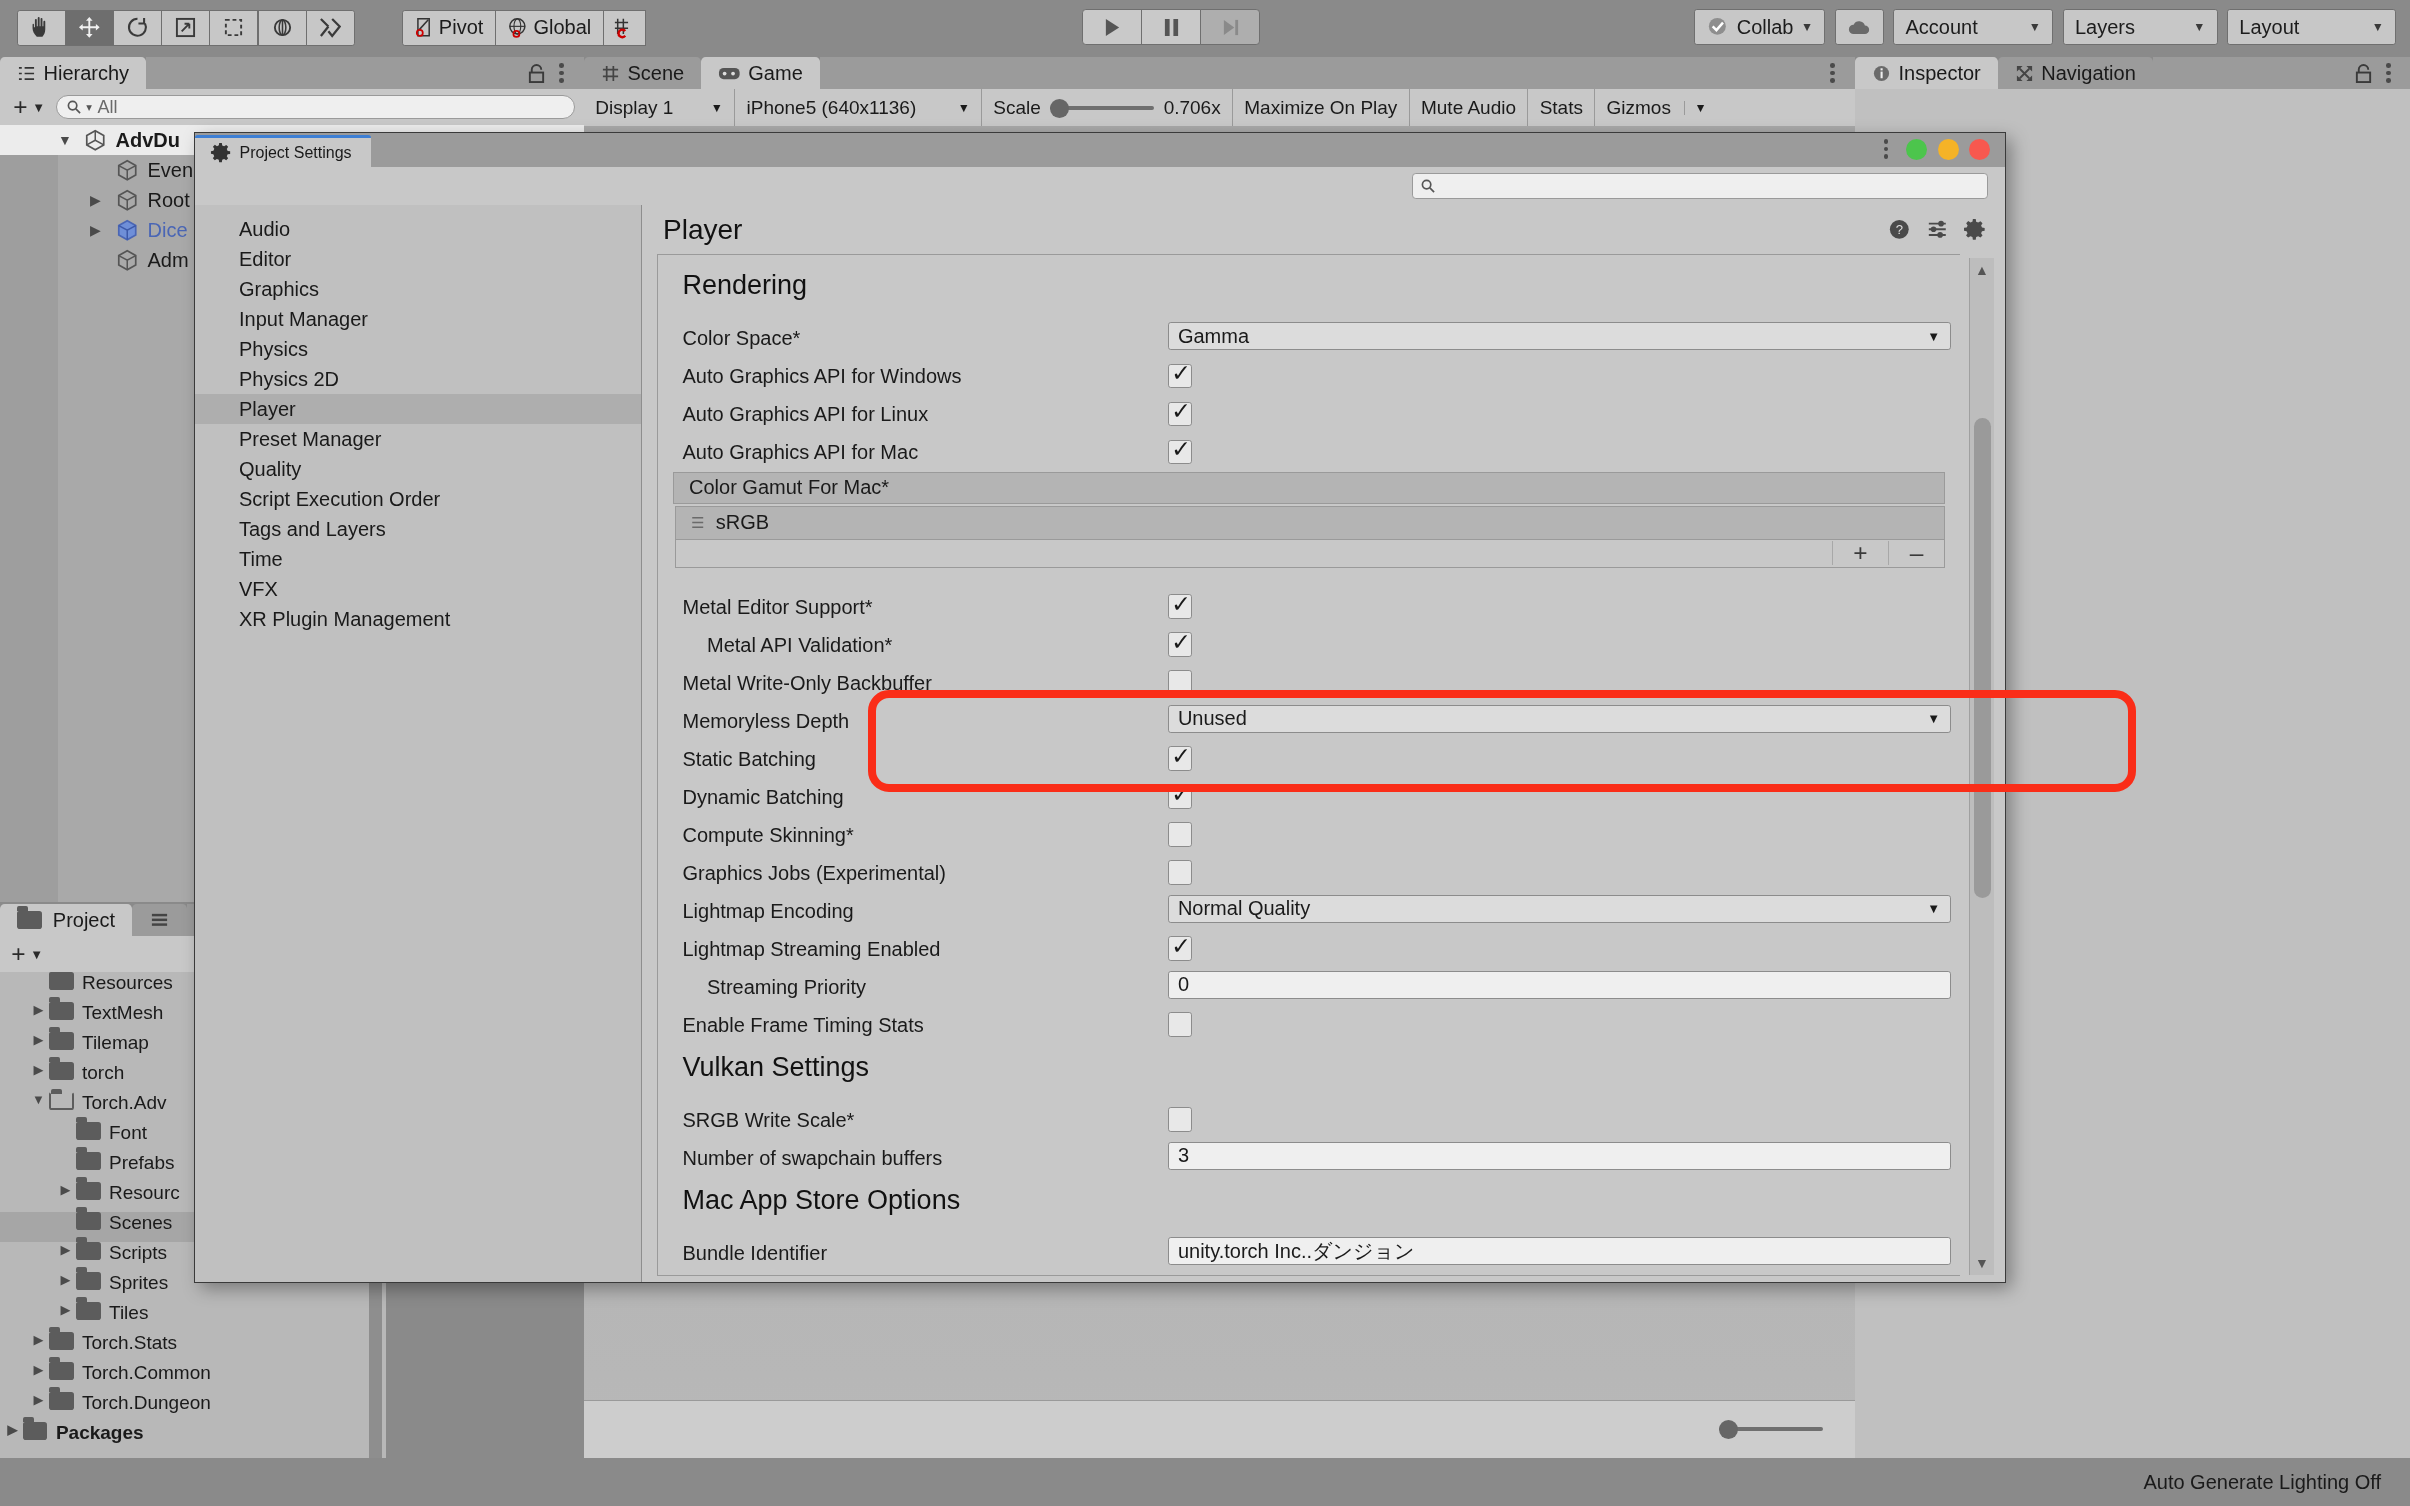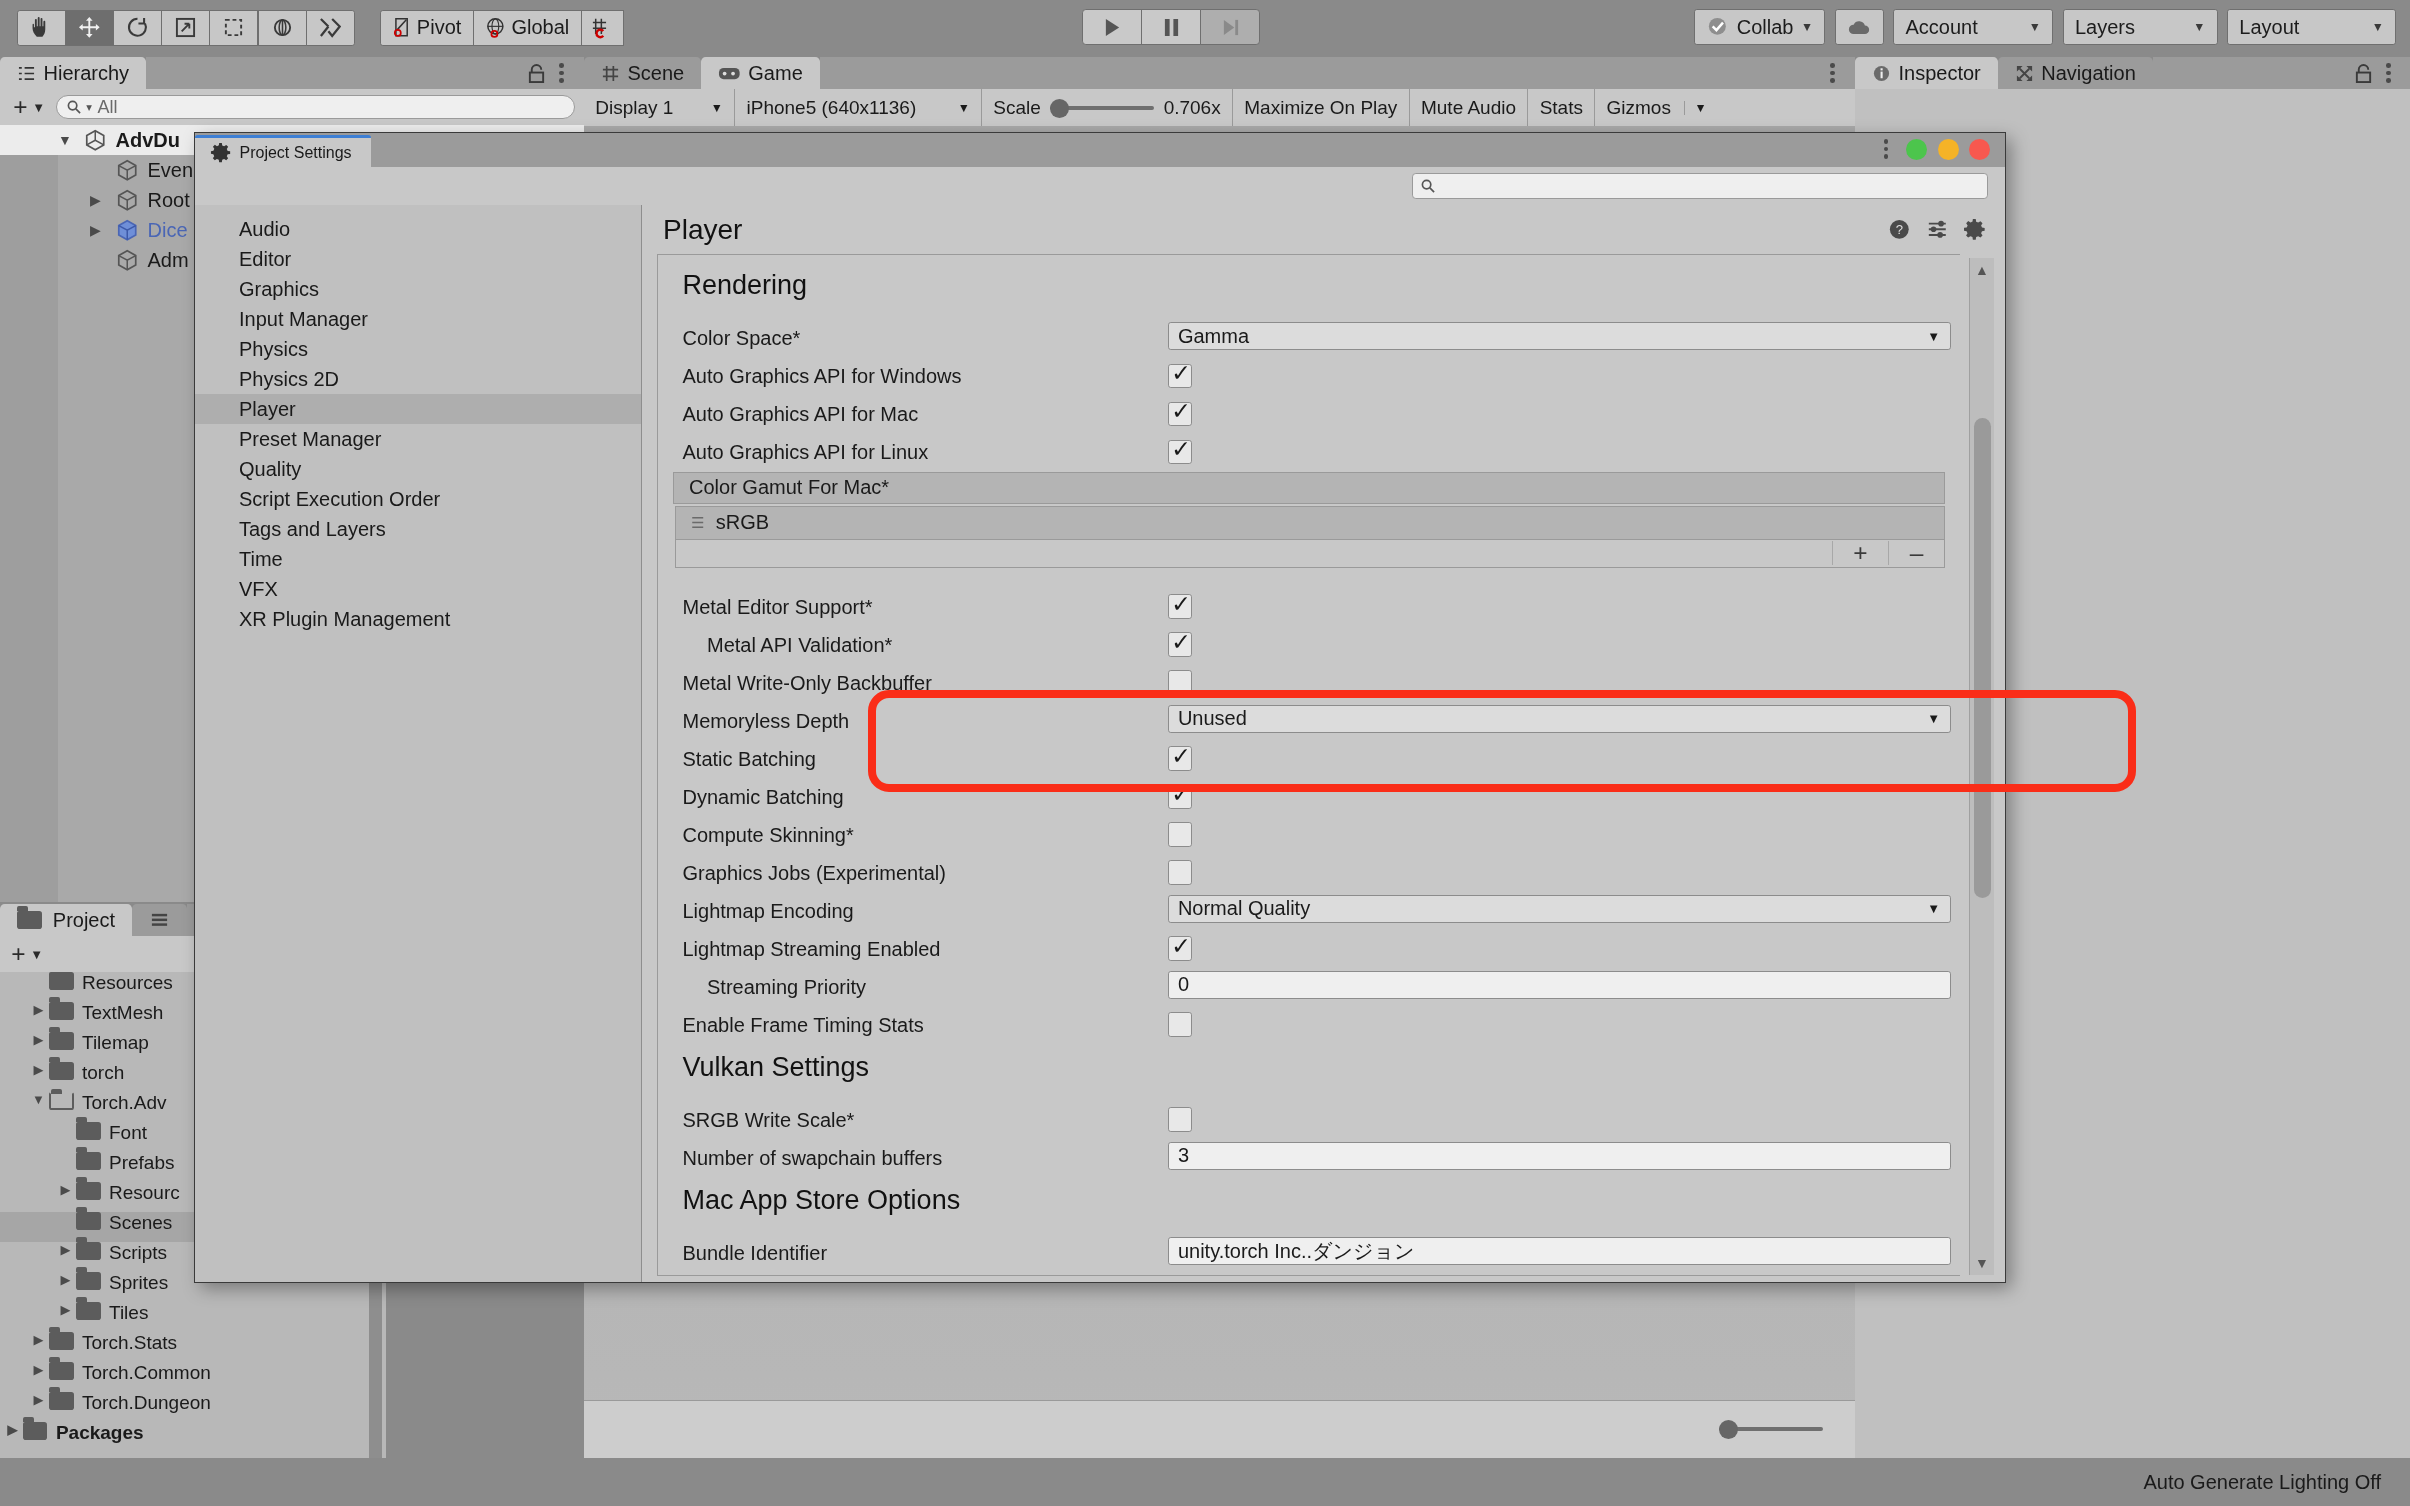--- a/index.html
+++ b/index.html
@@ -22,21 +22,21 @@
     width: 49px; height: 36px; background: #c7c7c7;
     border: 0.9px solid #6f6f6f; margin-left: -0.9px;
     display: flex; align-items: center; justify-content: center;
     color: #3a3a3a;
   }
   .tbtn:first-child { margin-left: 0; border-radius: 2.8px 0 0 2.8px; }
   .tbtn:last-child { border-radius: 0 2.8px 2.8px 0; }
   .tbtn.active { background: #6e6e6e; color: #f0f0f0; }
   .tbtn svg { display: block; }
 
-  .pivot-group { display: flex; margin-left: 26px; }
+  .pivot-group { display: flex; margin-left: 48px; }
   .pbtn {
     height: 36px; background: #c7c7c7; border: 0.9px solid #6f6f6f;
     margin-left: -0.9px; display: flex; align-items: center; gap: 3.8px;
     padding: 0 11.3px; font-size: 20px; color: #1c1c1c;
   }
   .pbtn:first-child { border-radius: 2.8px 0 0 2.8px; }
   .pbtn.icon-only { padding: 0 9.4px; }
 
   .play-group { position: absolute; left: 1083px; top: 9.4px; display: flex; }
   .playbtn {
@@ -729,25 +729,25 @@
               <span>Gamma</span>
               <span style="font-size:13px">▼</span>
             </div>
           </div>
 
           <div class="frow">
             <span class="flabel">Auto Graphics API  for Windows</span>
             <div class="fcheck on"></div>
           </div>
           <div class="frow">
+            <span class="flabel">Auto Graphics API  for Linux</span>
+            <div class="fcheck on"></div>
+          </div>
+          <div class="frow">
             <span class="flabel">Auto Graphics API  for Mac</span>
-            <div class="fcheck on"></div>
-          </div>
-          <div class="frow">
-            <span class="flabel">Auto Graphics API  for Linux</span>
             <div class="fcheck on"></div>
           </div>
 
           <div class="gamut-head">
             <span>Color Gamut For Mac*</span>
           </div>
           <div class="gamut-list">
             <div class="gamut-item">
               <span style="color:#6a6a6a;font-size:15px">☰</span>
               <span>sRGB</span>

